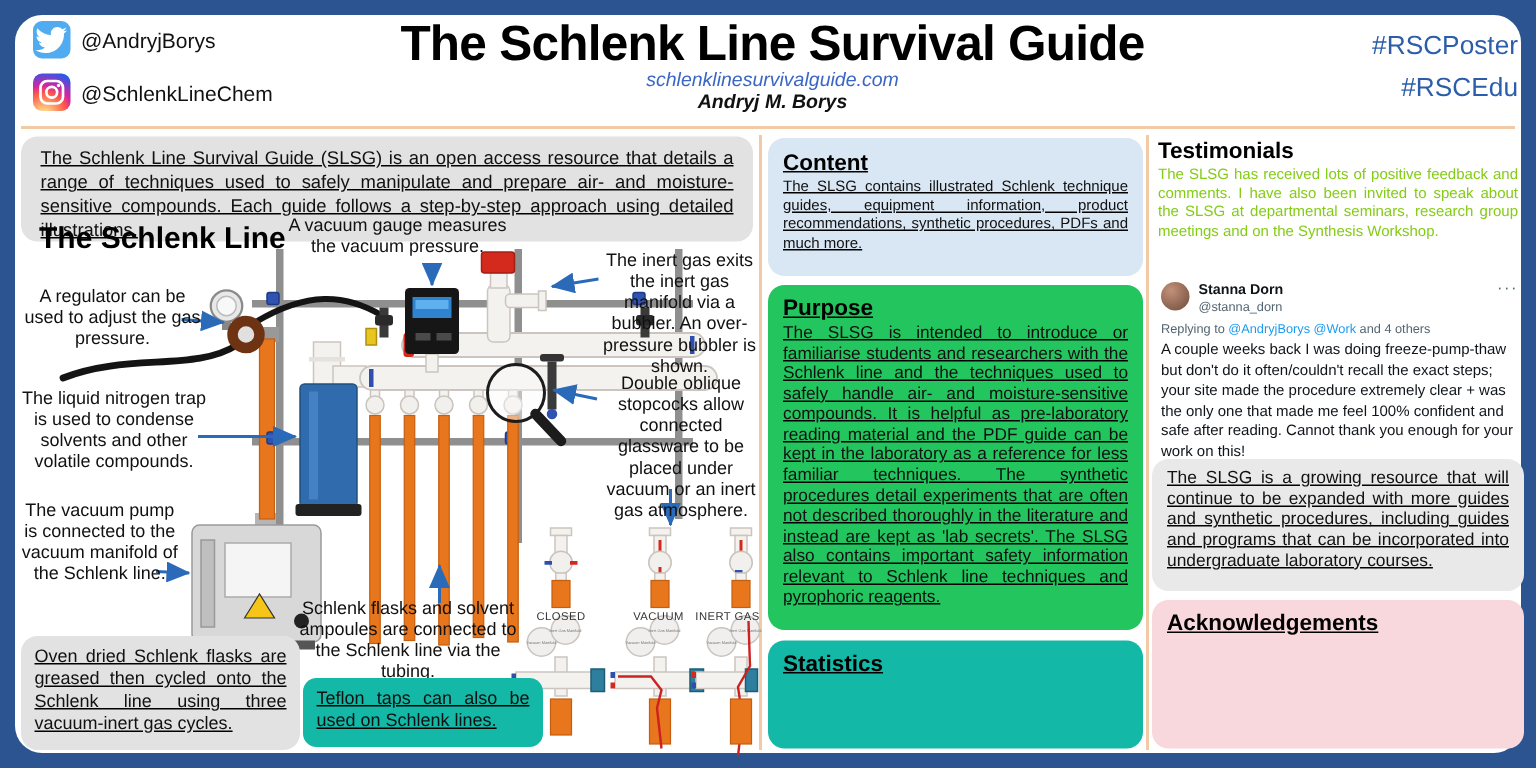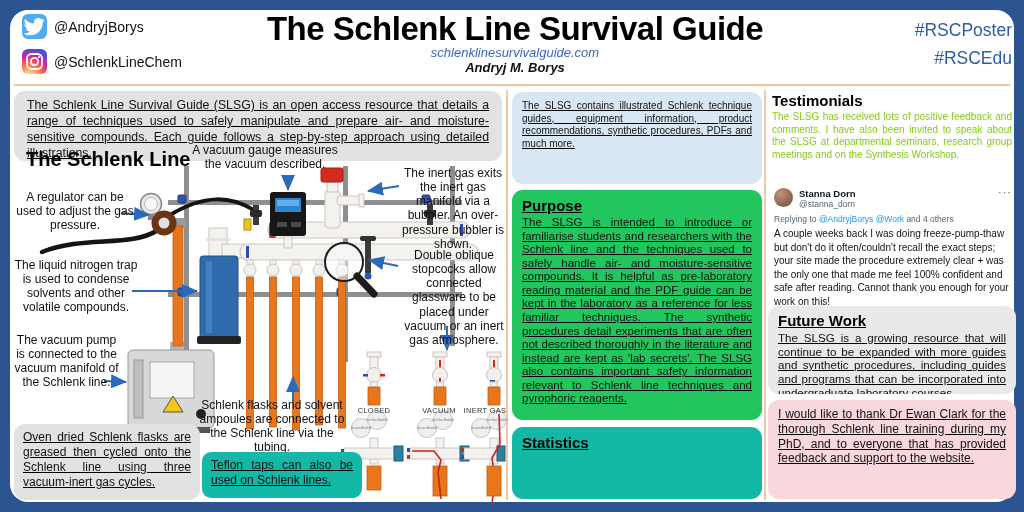--- a/index.html
+++ b/index.html
@@ -287,40 +287,41 @@
     <line x1="288" y1="176" x2="288" y2="190" marker-end="url(#arr)"></line>
     <line x1="399" y1="186" x2="368" y2="191" marker-end="url(#arr)"></line>
     <line x1="132" y1="291" x2="197" y2="291" marker-end="url(#arr)"></line>
     <line x1="104" y1="381" x2="126" y2="382" marker-end="url(#arr)"></line>
     <line x1="398" y1="266" x2="369" y2="260" marker-end="url(#arr)"></line>
     <line x1="447" y1="326" x2="447" y2="350" marker-end="url(#arr)"></line>
     <line x1="293" y1="402" x2="293" y2="377" marker-end="url(#arr)"></line>
   </g>
 </svg>
 
-<div class="note" style="left:185px;top:143px;width:160px;">A vacuum gauge measures the vacuum described.</div>
+<div class="note" style="left:185px;top:143px;width:160px;">A vacuum gauge measures the vacuum pressure.</div>
 <div class="note" style="left:398px;top:166px;width:110px;">The inert gas exits the inert gas manifold via a bubbler. An over-pressure bubbler is shown.</div>
 <div class="note" style="left:14px;top:190px;width:122px;">A regulator can be used to adjust the gas pressure.</div>
 <div class="note" style="left:10px;top:258px;width:132px;">The liquid nitrogen trap is used to condense solvents and other volatile compounds.</div>
 <div class="note" style="left:14px;top:333px;width:105px;">The vacuum pump is connected to the vacuum manifold of the Schlenk line.</div>
 <div class="note" style="left:400px;top:248px;width:108px;">Double oblique stopcocks allow connected glassware to be placed under vacuum or an inert gas atmosphere.</div>
 <div class="note" style="left:196px;top:398px;width:152px;">Schlenk flasks and solvent ampoules are connected to the Schlenk line via the tubing.</div>
 
 <div class="box gray" style="left:14px;top:424px;width:186px;height:76px;padding:6px 9px;">
   <p class="just" style="font-size:12px;line-height:1.25;">Oven dried Schlenk flasks are greased then cycled onto the Schlenk line using three vacuum-inert gas cycles.</p>
 </div>
 <div class="box peach" style="left:202px;top:452px;width:160px;height:46px;padding:6px 9px;border-radius:9px;">
   <p class="just" style="font-size:12px;line-height:1.25;">Teflon taps can also be used on Schlenk lines.</p>
 </div>
 
 <div class="minilabel" style="left:350px;top:406px;width:48px;">CLOSED</div>
 <div class="minilabel" style="left:414px;top:406px;width:50px;">VACUUM</div>
 <div class="minilabel" style="left:462px;top:406px;width:46px;">INERT GAS</div>
 
 <div class="box blue" style="left:512px;top:92px;width:250px;height:92px;padding:8px 10px;">
+  <h3>Content</h3>
   <p class="just" style="font-size:10px;line-height:1.25;">The SLSG contains illustrated Schlenk technique guides, equipment information, product recommendations, synthetic procedures, PDFs and much more.</p>
 </div>
 
 <div class="box green" style="left:512px;top:190px;width:250px;height:230px;padding:7px 10px;">
   <h3>Purpose</h3>
   <p class="just" style="font-size:11.5px;line-height:1.18;">The SLSG is intended to introduce or familiarise students and researchers with the Schlenk line and the techniques used to safely handle air- and moisture-sensitive compounds. It is helpful as pre-laboratory reading material and the PDF guide can be kept in the laboratory as a reference for less familiar techniques. The synthetic procedures detail experiments that are often not described thoroughly in the literature and instead are kept as 'lab secrets'. The SLSG also contains important safety information relevant to Schlenk line techniques and pyrophoric reagents.</p>
 </div>
 
 <div class="box peach" style="left:512px;top:427px;width:250px;height:72px;padding:7px 10px;">
   <h3>Statistics</h3>
@@ -334,19 +335,18 @@
   <div class="abs tw-name" style="left:27px;top:2px;">Stanna Dorn</div>
   <div class="abs tw-handle" style="left:27px;top:13px;">@stanna_dorn</div>
   <div class="abs tw-menu" style="right:0px;top:0px;">···</div>
   <div class="abs tw-reply" style="left:2px;top:28px;width:236px;">
     <span>Replying to </span><span class="tw-link">@AndryjBorys @Work</span><span> and 4 others</span>
   </div>
   <div class="abs tw-body" style="left:2px;top:41px;width:238px;">A couple weeks back I was doing freeze-pump-thaw but don't do it often/couldn't recall the exact steps; your site made the procedure extremely clear + was the only one that made me feel 100% confident and safe after reading. Cannot thank you enough for your work on this!</div>
 </div>
 
 <div class="box" style="left:768px;top:306px;width:248px;height:88px;padding:6px 10px;background:#e9e9e9;">
-  <h3>Future Work</h3>
   <p class="just" style="font-size:11.6px;line-height:1.18;">The SLSG is a growing resource that will continue to be expanded with more guides and synthetic procedures, including guides and programs that can be incorporated into undergraduate laboratory courses.</p>
 </div>
 
 <div class="box pink" style="left:768px;top:400px;width:248px;height:99px;padding:7px 10px;">
-  <p class="just" style="font-size:12px;line-height:1.23;">I would like to thank Dr Ewan Clark for the thorough Schlenk line training during my PhD, and to everyone that has provided feedback and support to the website.</p>
+  <h3>Acknowledgements</h3>
 </div>
 
 </body></html>

